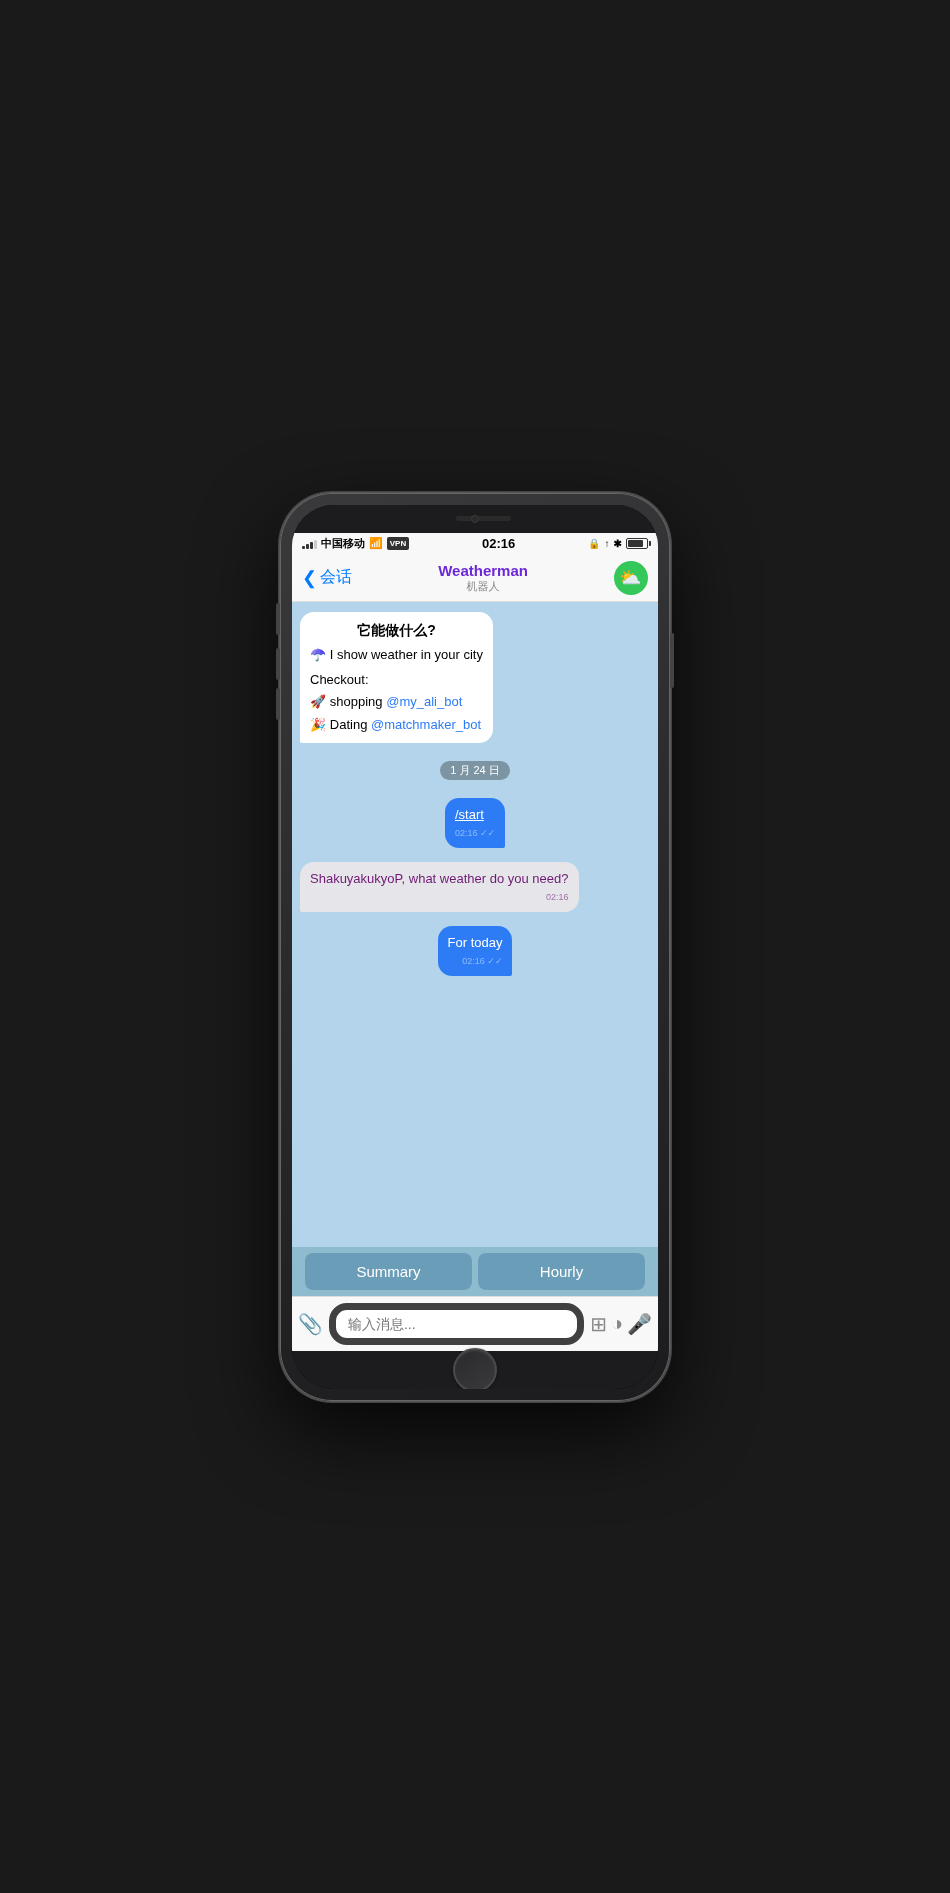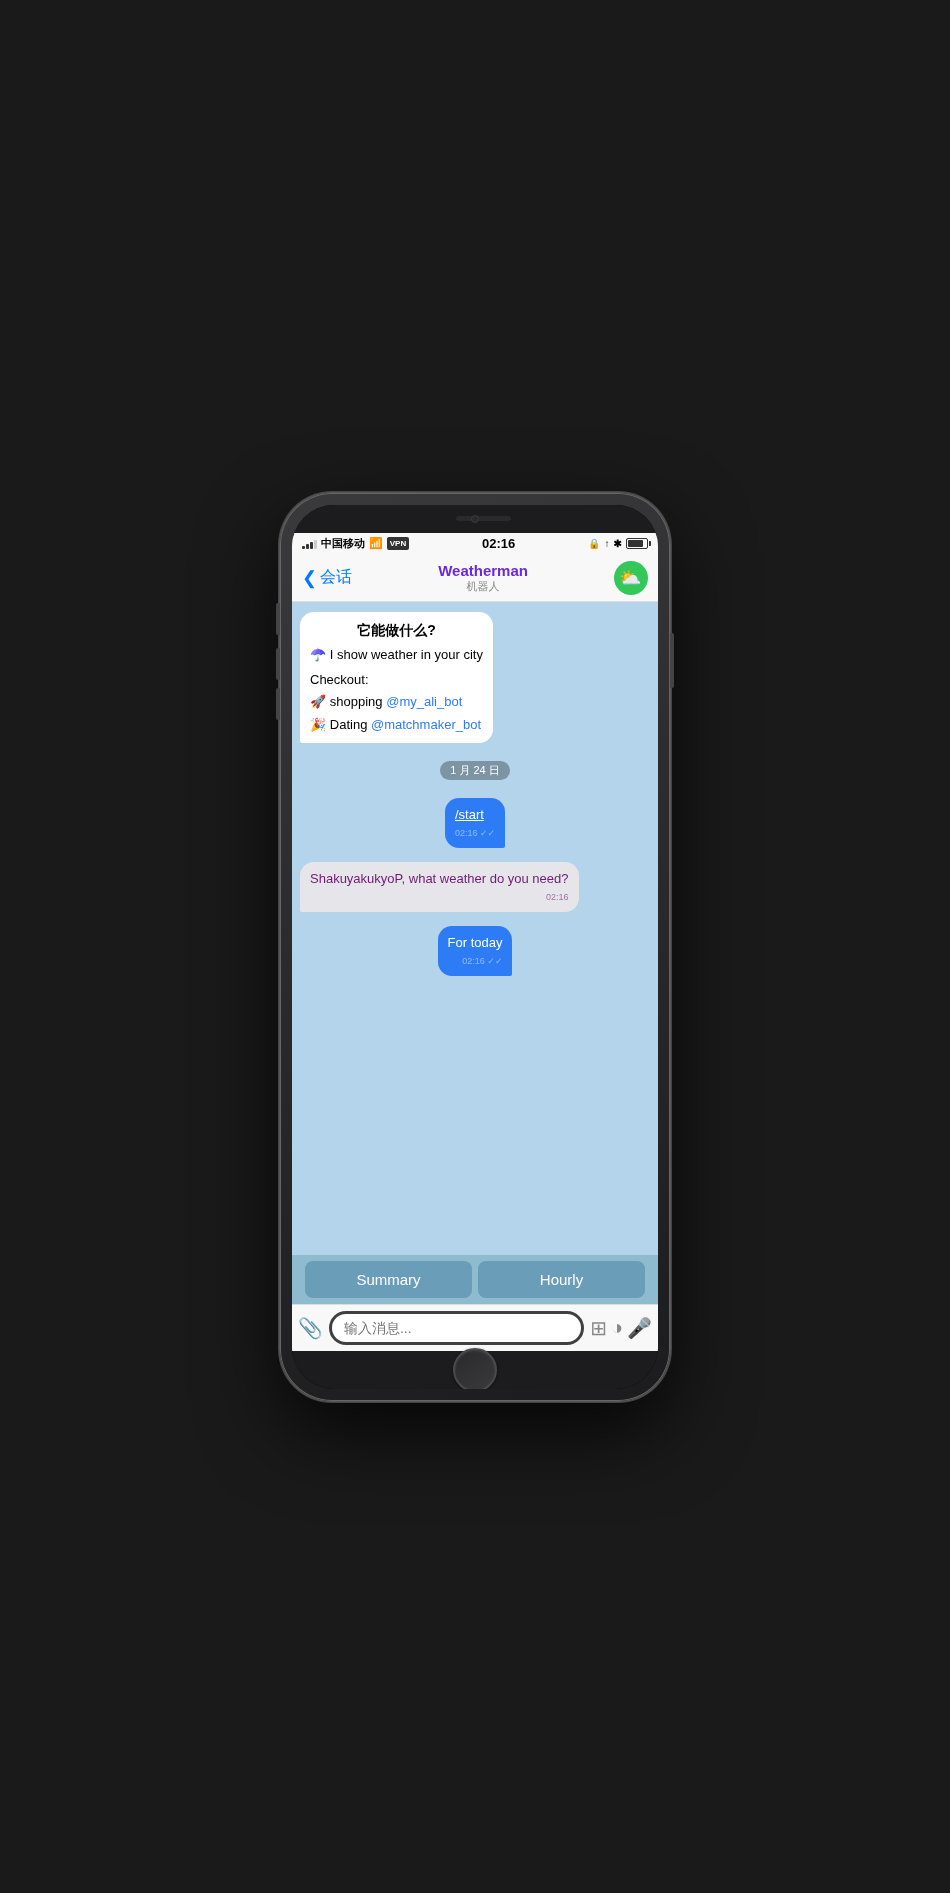--- a/index.html
+++ b/index.html
@@ -320,21 +320,21 @@
       flex-shrink: 0;
     }
     .input-icon {
       font-size: 20px;
       color: #888;
       flex-shrink: 0;
     }
     .input-field {
       flex: 1;
       background: #fff;
-      border: 3px solid #404040;
+      border: 7px solid #404040;
       border-radius: 18px;
       padding: 6px 12px;
       font-size: 14px;
       color: #999;
       outline: none;
     }
     .input-right-icons {
       display: flex;
       gap: 4px;
       align-items: center;

